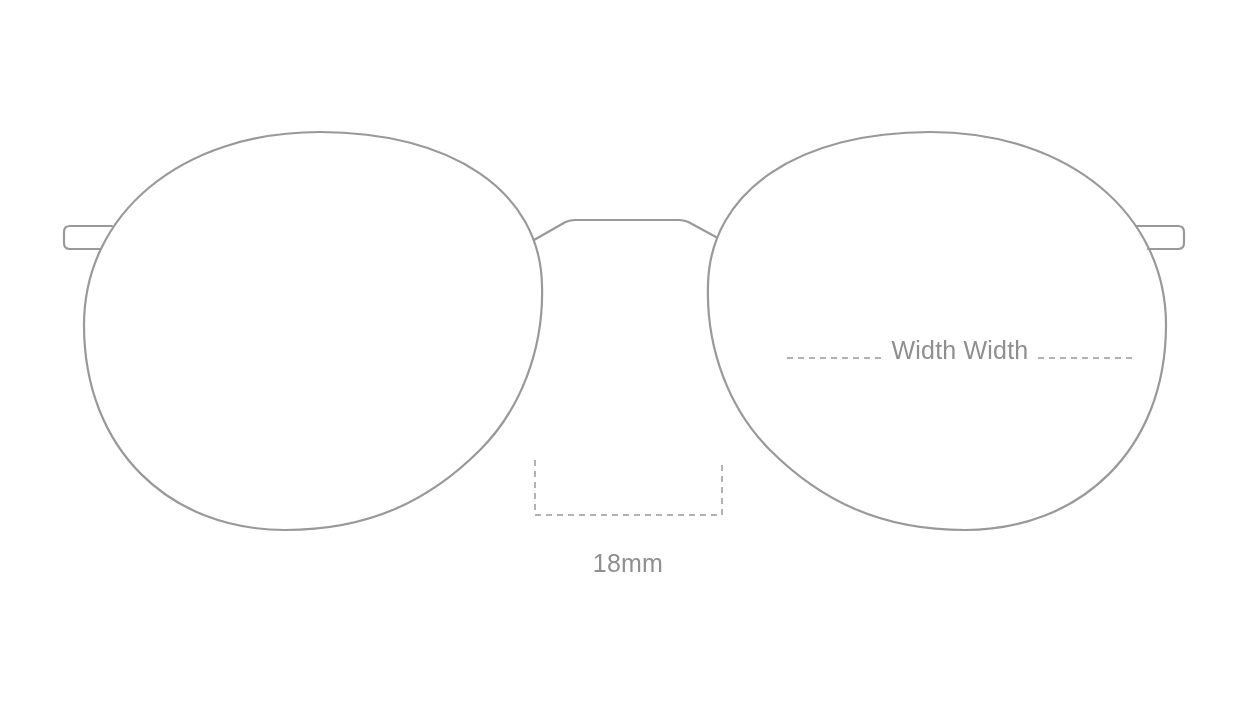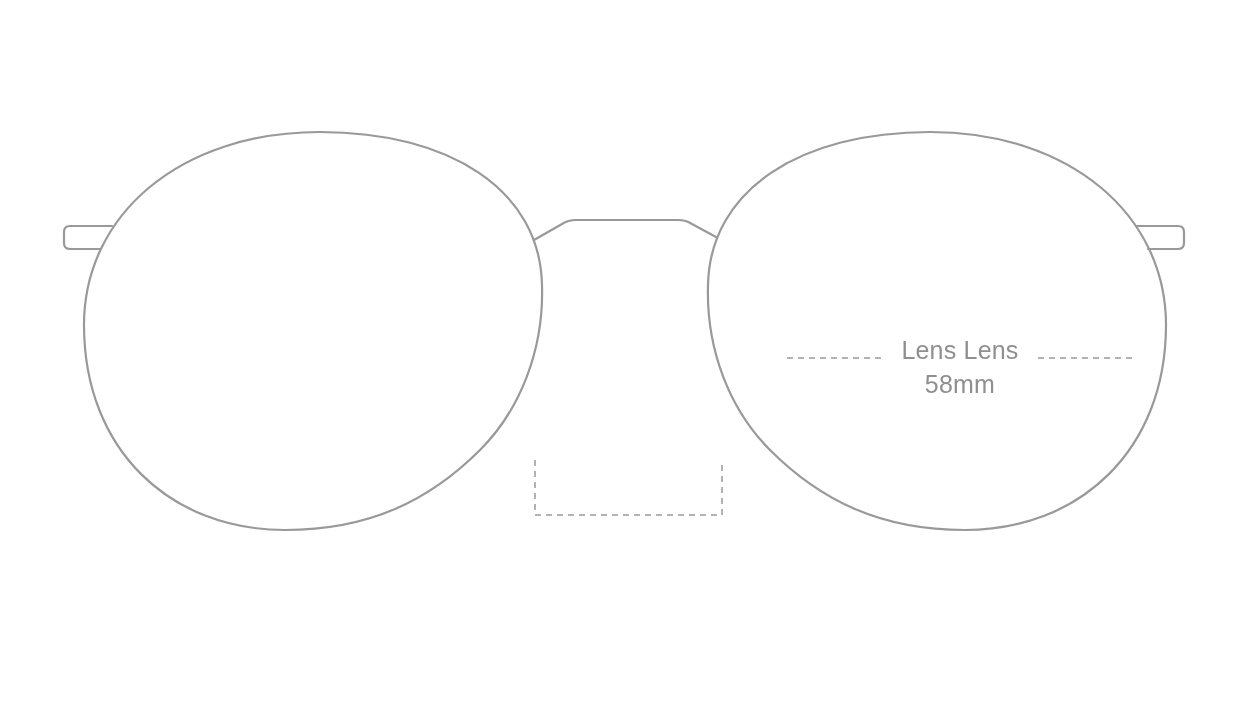--- a/index.html
+++ b/index.html
@@ -39,18 +39,18 @@
   </g>
 
   <g fill="none" stroke="#999999" stroke-width="1.5" stroke-dasharray="6 5">
     <line x1="787" y1="358" x2="884" y2="358"></line>
     <line x1="1038" y1="358" x2="1134" y2="358"></line>
     <path d="M535 460 V515 H722 V460"></path>
   </g>
 </svg>
 
 <div class="label lens-label">
-  <div>Lens Lens</div>
-  <div>58mm</div>
+  <div>Width Width</div>
 </div>
 
 <div class="label bridge-label">
+  <div>18mm</div>
 </div>
 
 </body></html>

